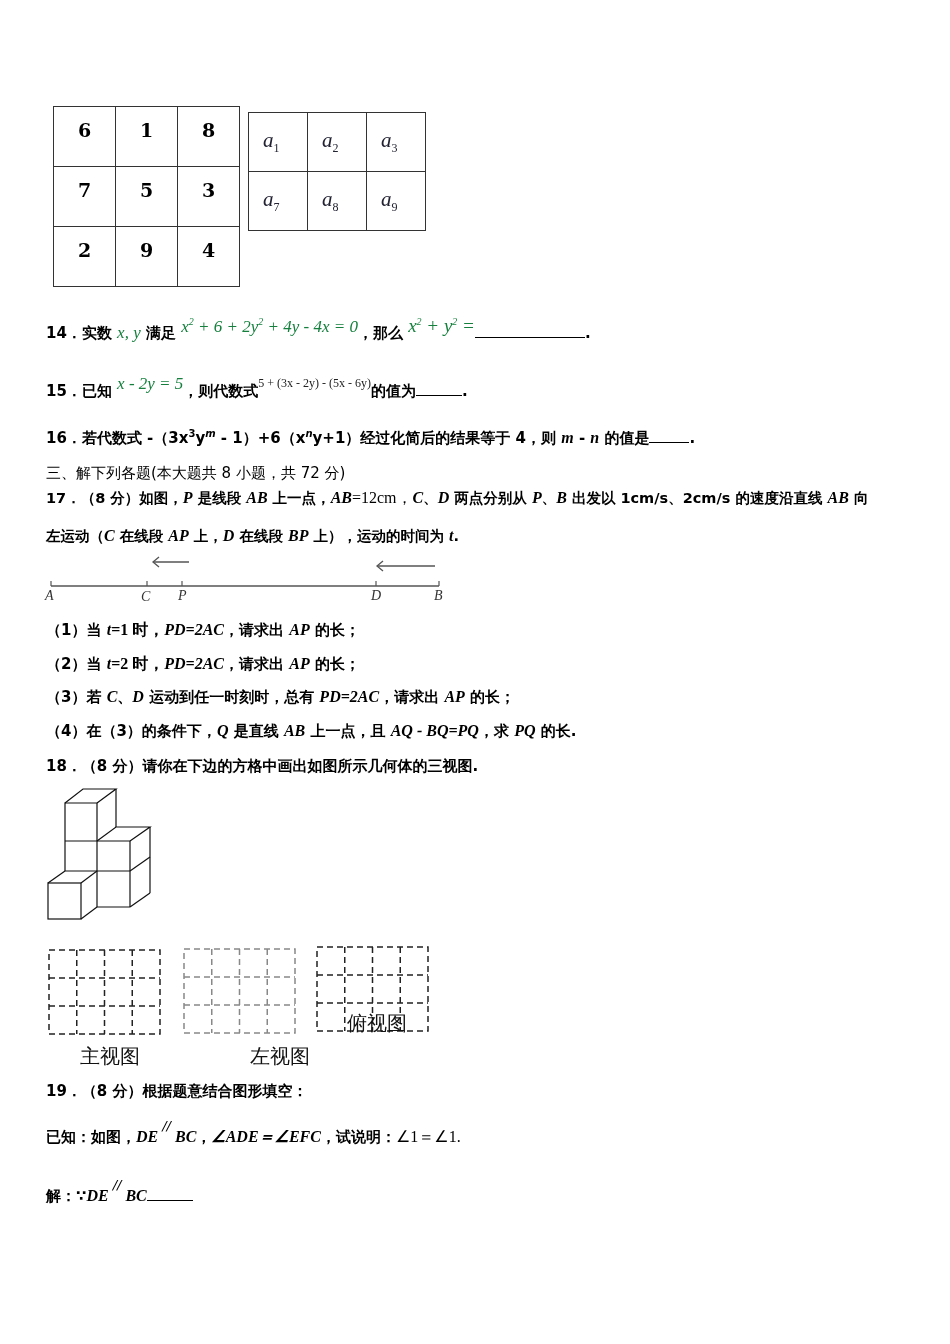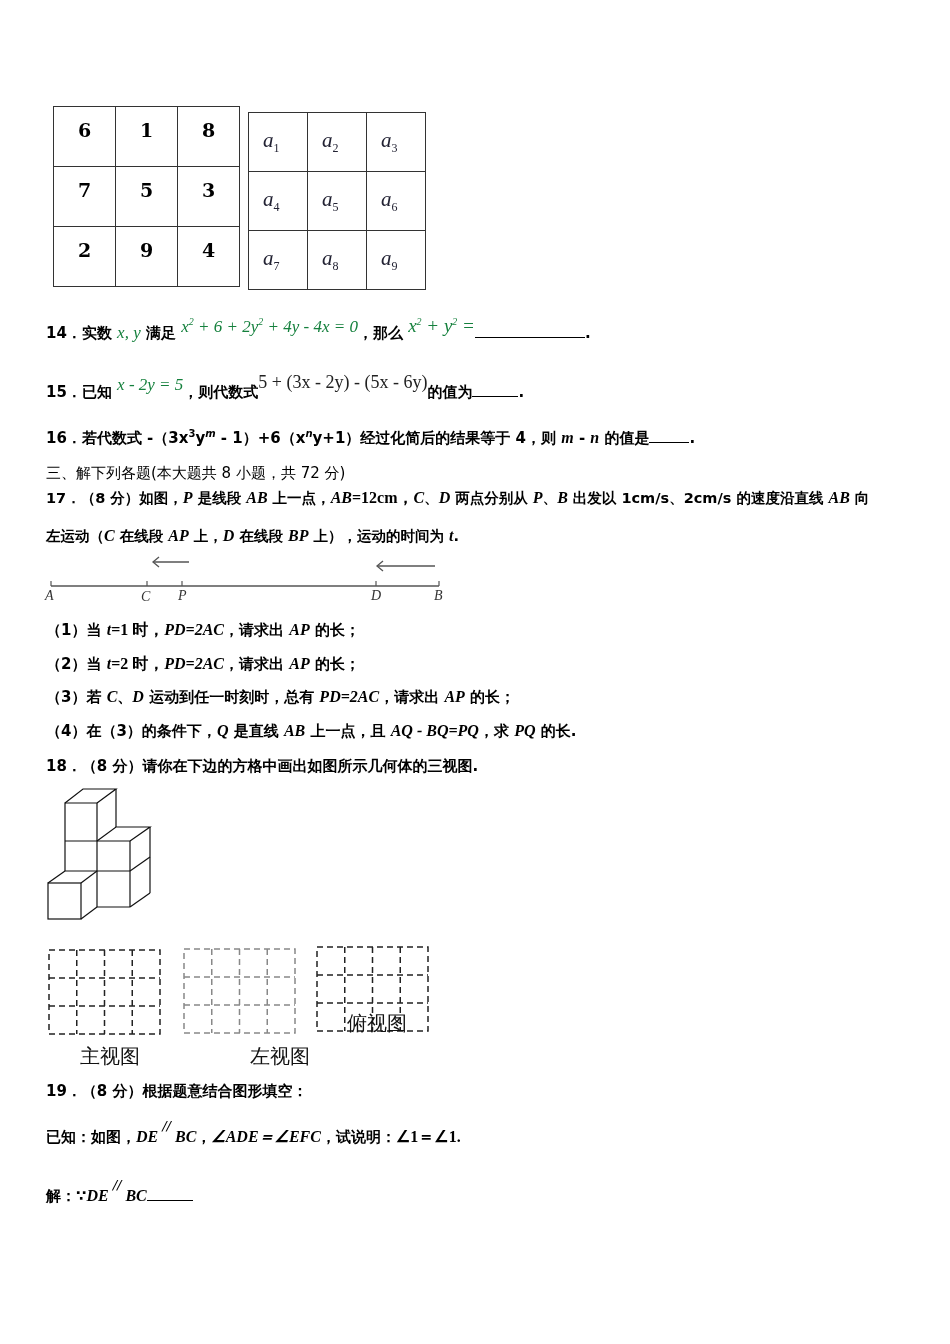--- a/index.html
+++ b/index.html
@@ -2,21 +2,21 @@
 <html><head>
   <meta charset="utf-8">
   <style>
     html, body { margin:0; padding:0; background:#ffffff; }
     body { width:950px; height:1344px; position:relative; overflow:hidden; font-family:"DejaVu Serif", serif; color:#000; }
     .abs { position:absolute; }
     .q { position:absolute; left:46px; font-size:15px; font-weight:bold; white-space:nowrap; line-height:20px; font-family:"DejaVu Sans", sans-serif; }
     .q .m { font-family:"Liberation Serif", serif; font-weight:normal; font-size:17px; font-style:italic; color:#15803d; }
     .q .mn { font-family:"Liberation Serif", serif; font-weight:normal; font-size:17px; color:#222; }
     .q .bi { font-family:"Liberation Serif", serif; font-style:italic; font-weight:bold; font-size:16px; }
-    .q .b { font-family:"Liberation Serif", serif; font-weight:bold; font-size:16px; }
+    .q .b { font-family:"Liberation Serif", serif; font-weight:normal; font-size:16px; }
     .blank { display:inline-block; border-bottom:1px solid #000; vertical-align:baseline; height:1px; }
     sup { font-size:10px; line-height:0; }
     table.grid { border-collapse:collapse; position:absolute; }
     table.grid td { border:1px solid #333; text-align:center; padding:0; }
     #magic td { width:62px; height:60px; font-family:"DejaVu Serif", serif; font-weight:bold; font-size:19px; vertical-align:top; padding-top:12px; box-sizing:border-box; }
     #avars td { width:59px; height:59px; font-family:"Liberation Serif", serif; font-style:italic; font-size:21px; color:#223; text-align:left; padding-left:14px; box-sizing:border-box; }
     #avars td sub { font-size:12px; font-style:normal; }
     .view-label { position:absolute; font-family:"DejaVu Sans", sans-serif; font-size:20px; color:#111; }
     .dgrid { position:absolute; }
     .sub-q { position:absolute; left:46px; font-size:15px; font-weight:bold; white-space:nowrap; font-family:"DejaVu Sans", sans-serif; }
@@ -48,43 +48,38 @@
   </table>
 
 <table id="avars" class="grid" style="left:248px; top:112px;">
   <tbody>
       <tr>
     <td><span>a</span><sub>1</sub></td>
     <td><span>a</span><sub>2</sub></td>
     <td><span>a</span><sub>3</sub></td>
   </tr>
   <tr>
-    <td><span>a</span><sub>4</sub></td>
-    <td><span>a</span><sub>5</sub></td>
-    <td><span>a</span><sub>6</sub></td>
-  </tr>
-  <tr>
     <td><span>a</span><sub>7</sub></td>
     <td><span>a</span><sub>8</sub></td>
     <td><span>a</span><sub>9</sub></td>
   </tr>
 </tbody>
   </table>
 
 <div class="q" style="top:322px;">
   <span>14．</span><span>实数</span>
   <span class="m">x, y</span>
   <span>满足</span>
   <span class="m" style="position:relative; top:-6px;"><span>x</span><sup>2</sup><span> + 6 + 2y</span><sup>2</sup><span> + 4y - 4x = 0</span></span><span>，那么</span>
   <span class="m" style="position:relative; top:-6px; font-size:19px;"><span>x</span><sup>2</sup><span> + y</span><sup>2</sup><span> =</span></span><span class="blank" style="width:110px;"></span><span>.</span>
 </div>
 
 <div class="q" style="top:381px;">
   <span>15．</span><span>已知</span>
-  <span class="m" style="position:relative; top:-7px;">x - 2y = 5</span><span>，则代数式</span><span class="mn" style="position:relative; top:-9px; font-size:18px;">5 + (3x - 2y) - (5x - 6y)</span><span>的值为</span><span class="blank" style="width:46px;"></span><span>.</span>
+  <span class="m" style="position:relative; top:-7px;">x - 2y = 5</span><span>，则代数式</span><span class="mn" style="position:relative; top:-9px; font-size:12px;">5 + (3x - 2y) - (5x - 6y)</span><span>的值为</span><span class="blank" style="width:46px;"></span><span>.</span>
 </div>
 
 <div class="q" style="top:428px; font-weight:bold;">
   <span>16．</span><span>若代数式 -（3x</span><sup>3</sup><span>y</span><sup style="font-style:italic;">m</sup><span> - 1）+6（x</span><sup style="font-style:italic;">n</sup><span>y+1）经过化简后的结果等于 4，则 </span><span class="bi">m</span><span> - </span><span class="bi">n</span><span> 的值是</span><span class="blank" style="width:40px;"></span><span>.</span>
 </div>
 
 <div class="q" style="top:463px; font-weight:normal;">三、解下列各题(本大题共 8 小题，共 72 分)</div>
 
 <div class="q" style="top:488px; font-size:14.5px;">
   <span>17．</span><span>（8 分）如图，</span><span class="bi">P</span><span> 是线段 </span><span class="bi">AB</span><span> 上一点，</span><span class="bi">AB</span><span class="b">=12cm，</span><span class="bi">C</span><span>、</span><span class="bi">D</span><span> 两点分别从 </span><span class="bi">P</span><span>、</span><span class="bi">B</span><span> 出发以 1cm/s、2cm/s 的速度沿直线 </span><span class="bi">AB</span><span> 向</span>

